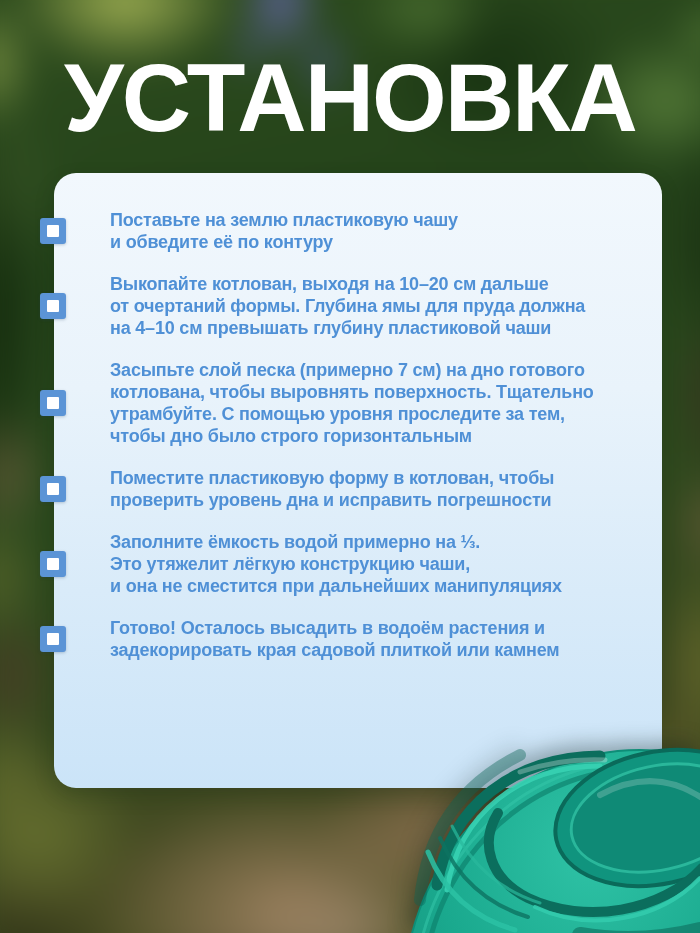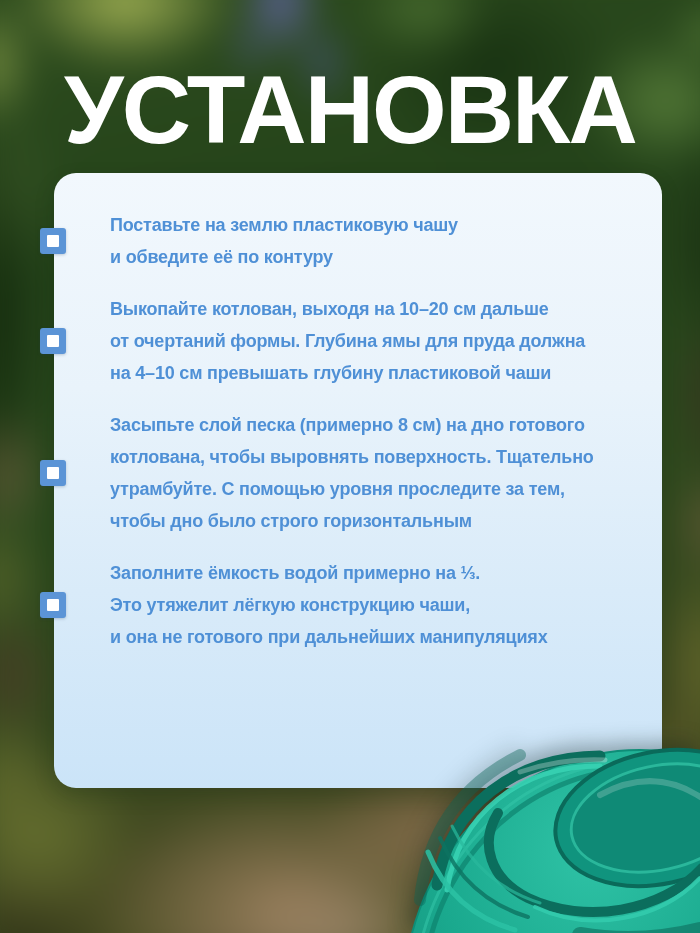--- a/index.html
+++ b/index.html
@@ -39,34 +39,34 @@
       radial-gradient(130px 110px at 60px 810px, rgba(105,115,48,.9), rgba(105,115,48,0) 75%),
       radial-gradient(120px 90px at 40px 920px, rgba(45,50,22,.85), rgba(45,50,22,0) 75%),
       radial-gradient(120px 90px at 600px 745px, rgba(112,106,42,.8), rgba(112,106,42,0) 72%),
       linear-gradient(168deg, #2e4c1e 0%, #24431a 28%, #2b491d 50%, #37491f 68%, #474a22 82%, #4f5524 100%);
   }
   
   .title{
     position:absolute;top:46px;left:0;right:0;z-index:2;
     text-align:center;color:#ffffff;
     font-size:96px;font-weight:bold;letter-spacing:-2px;line-height:1;
-    margin:16px;
+    margin:4px;
   }
   
   .card{
     position:absolute;left:54px;top:173px;width:608px;height:615px;z-index:3;
     box-sizing:border-box;border-radius:22px;
     padding:36px 22px 0 56px;
     background:linear-gradient(180deg,#f2f8fd 0%,#e9f3fb 35%,#d9ebf9 68%,#cbe4f8 100%);
     box-shadow:0 8px 20px rgba(15,35,15,.20);
   }
   .item{position:relative;margin-bottom:20px;}
   .item-text{
     margin:0;color:#4f90d6;
-    font-size:18px;line-height:32px;font-weight:bold;letter-spacing:-0.2px;
+    font-size:18px;line-height:22px;font-weight:bold;letter-spacing:-0.2px;
     white-space:pre-line;
   }
   .checkbox{
     position:absolute;left:-70px;top:50%;transform:translateY(-50%);
     width:26px;height:26px;background:#5b94d6;border-radius:3px;
     display:flex;align-items:center;justify-content:center;
     box-shadow:0 1px 3px rgba(30,60,90,.25);
   }
   .checkbox .inner{width:12px;height:12px;background:#ffffff;border-radius:1px;}
   
@@ -98,37 +98,51 @@
       </span>
     <p class="item-text">Выкопайте котлован, выходя на 10–20 см дальше
 от очертаний формы. Глубина ямы для пруда должна
 на 4–10 см превышать глубину пластиковой чаши</p>
   </div>
 
   <div class="item">
     <span class="checkbox">
         <span class="inner"></span>
       </span>
-    <p class="item-text">Засыпьте слой песка (примерно 8 см) на дно готового
+    <p class="item-text">Засыпьте слой песка (примерно 7 см) на дно готового
 котлована, чтобы выровнять поверхность. Тщательно
 утрамбуйте. С помощью уровня проследите за тем,
 чтобы дно было строго горизонтальным</p>
+  </div>
+
+  <div class="item">
+    <span class="checkbox">
+        <span class="inner"></span>
+      </span>
+    <p class="item-text">Поместите пластиковую форму в котлован, чтобы
+проверить уровень дна и исправить погрешности</p>
+  </div>
+
+  <div class="item">
+    <span class="checkbox">
+        <span class="inner"></span>
+      </span>
+    <p class="item-text">Заполните ёмкость водой примерно на ⅓.
+Это утяжелит лёгкую конструкцию чаши,
+и она не сместится при дальнейших манипуляциях</p>
   </div>
 
 
   <div class="item">
     <span class="checkbox">
         <span class="inner"></span>
       </span>
-    <p class="item-text">Заполните ёмкость водой примерно на ⅓.
-Это утяжелит лёгкую конструкцию чаши,
-и она не готового при дальнейших манипуляциях</p>
+    <p class="item-text">Готово! Осталось высадить в водоём растения и
+задекорировать края садовой плиткой или камнем</p>
   </div>
-
-
 
 </section>
 
 <svg class="bowl" width="700" height="933" viewBox="0 0 700 933" xmlns="http://www.w3.org/2000/svg" aria-hidden="true">
   <defs>
     <radialGradient id="bowlG" cx="0.40" cy="0.20" r="0.95">
       <stop offset="0" stop-color="#2fc3a6"></stop>
       <stop offset="0.35" stop-color="#1aa98e"></stop>
       <stop offset="0.65" stop-color="#128a76"></stop>
       <stop offset="1" stop-color="#0b6a5b"></stop>

